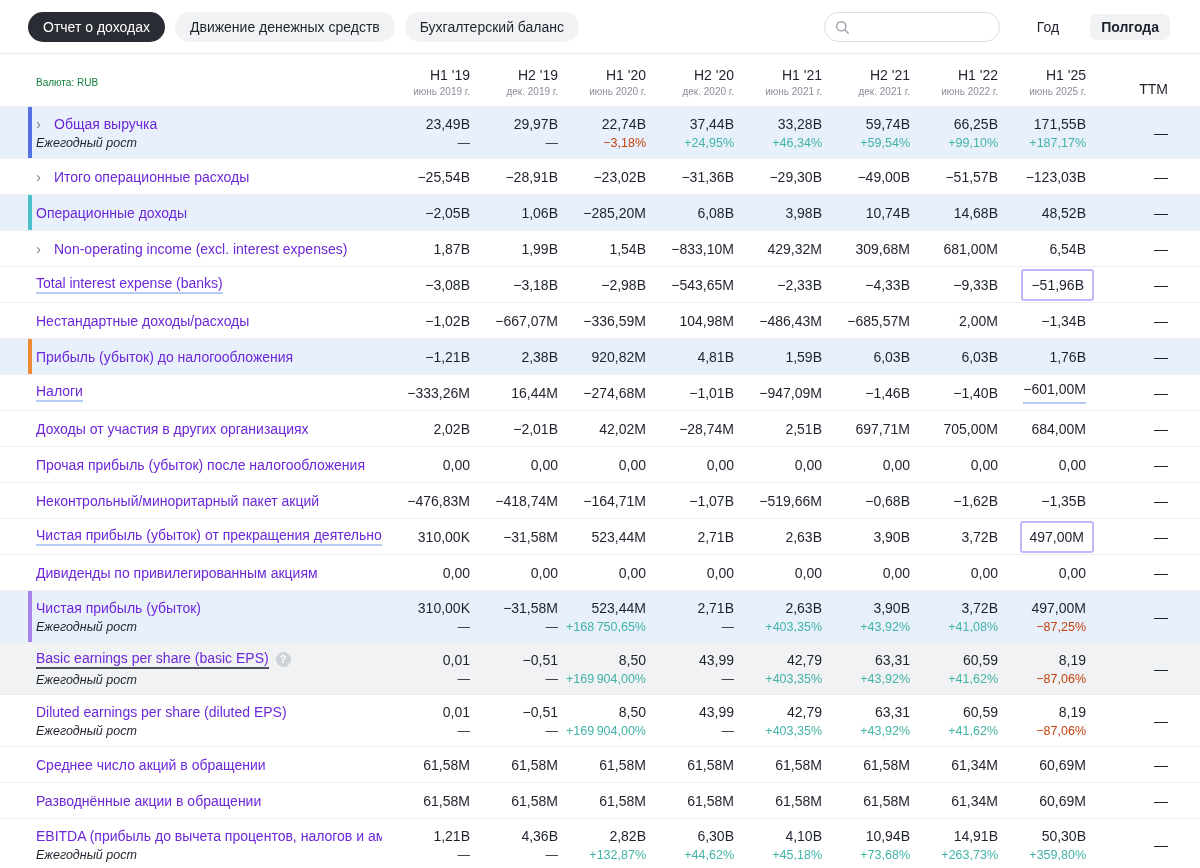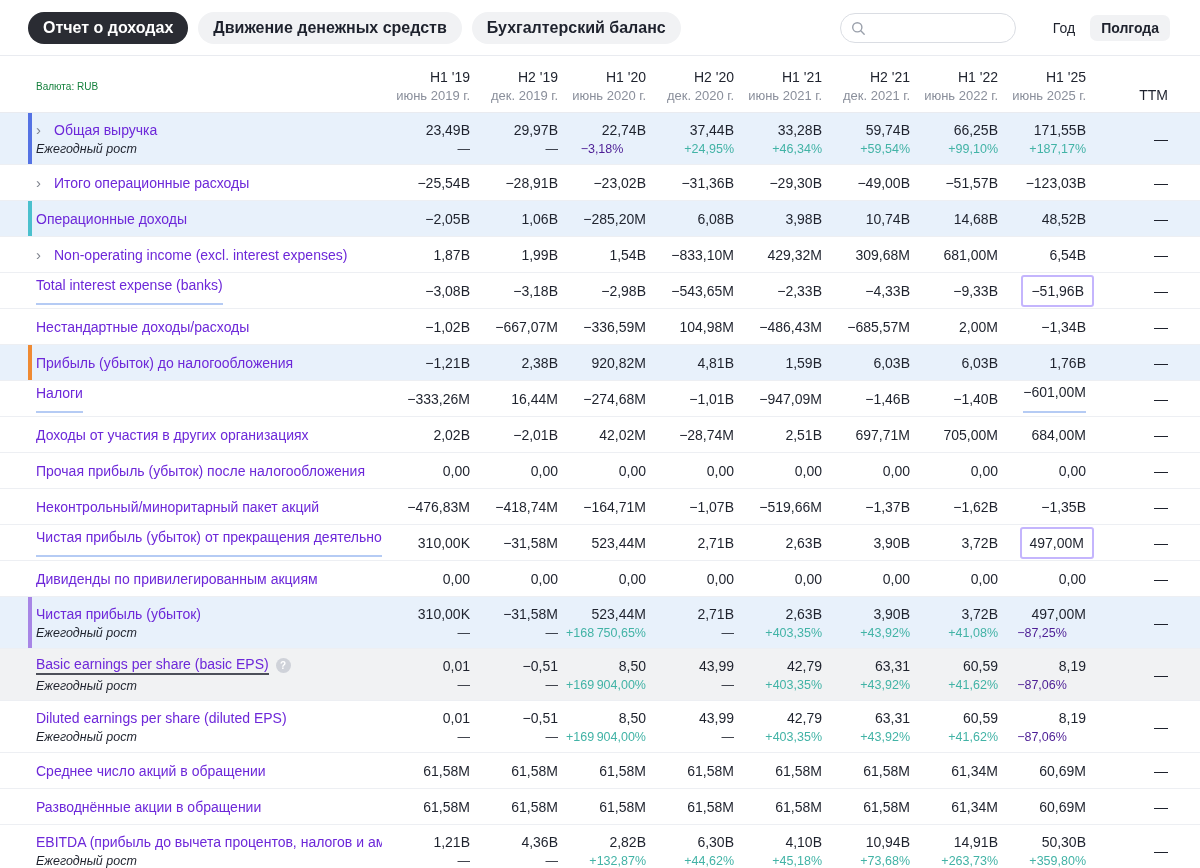--- a/index.html
+++ b/index.html
@@ -1,61 +1,61 @@
 <!DOCTYPE html>
 <html><head>
 <meta charset="utf-8">
 <style>
   * { box-sizing: border-box; margin: 0; padding: 0; }
   html, body { width: 1200px; height: 868px; overflow: hidden; background: #fff; }
   body { font-family: "Liberation Sans", "DejaVu Sans", sans-serif; color: #1e222d; font-size: 14px; }
 
   
   .topbar { display: flex; align-items: center; padding: 12px 30px 11px 28px; gap: 10px; }
-  .tab { border-radius: 17px; padding: 7px 15px; background: #f1f2f4; font-size: 16px; cursor: pointer; white-space: nowrap; font-weight: bold; }
+  .tab { border-radius: 17px; padding: 7px 15px; background: #f1f2f4; font-size: 14px; cursor: pointer; white-space: nowrap; }
   .tab.active { background: #2a2c33; color: #fff; }
   .tb-spacer { flex: 1; }
   .search { width: 176px; height: 30px; border: 1px solid #dadde3; border-radius: 15px; display: flex; align-items: center; padding: 0 10px; gap: 6px; background: #fff; }
   .search input { border: none; outline: none; width: 130px; font-size: 13px; font-family: inherit; background: transparent; }
-  .period { display: flex; align-items: flex-end; gap: 4px; margin-left: 16px; }
+  .period { display: flex; align-items: flex-end; gap: 20px; margin-left: 16px; }
   .p-opt { padding: 5px 11px; font-size: 14px; cursor: pointer; border-radius: 7px; }
   .p-opt.active { background: #f1f2f4; font-weight: 700; }
 
   
   .table { border-top: 1px solid #e9ebf0; }
   .grid { display: grid; grid-template-columns: 354px repeat(8, 88px) 82px; padding-left: 28px; padding-right: 32px; }
   .hdr { padding-top: 13px; padding-bottom: 9px; border-bottom: 1px solid #e9ebf0; align-items: end; }
   .currency { font-size: 10px; color: #15803d; align-self: center; padding-left: 8px; }
   .hcell { text-align: right; }
   .h-period { font-size: 14px; color: #1e222d; }
-  .h-date { font-size: 13px; color: #8a8f9b; margin-top: 3px; white-space: nowrap; }
+  .h-date { font-size: 10px; color: #8a8f9b; margin-top: 3px; white-space: nowrap; }
 
   .row { position: relative; align-items: center; border-bottom: 1px solid #edeff3; }
   .row.single { height: 36px; }
   .row.double { height: 52px; }
   .row.hl { background: #e8f1fb; }
   .row.gray { background: #f1f2f3; }
   .accent { position: absolute; left: 28px; top: 0; bottom: 0; width: 4px; }
 
   .lcell { padding-left: 8px; display: flex; flex-direction: column; justify-content: center; overflow: hidden; white-space: nowrap; }
   .lline { display: flex; align-items: center; }
   .chev { color: #7e828c; font-size: 15px; width: 12px; margin-right: 6px; line-height: 1; flex: 0 0 auto; }
   .ltext { font-size: 14px; color: #6d28d9; }
-  .u-blue { border-bottom: 2px solid #b5cbf4; padding-bottom: 10px; }
+  .u-blue { border-bottom: 2px solid #b5cbf4; padding-bottom: 1px; }
   .u-dark { border-bottom: 2px solid #4c4f59; padding-bottom: 1px; }
   .help { width: 15px; height: 15px; border-radius: 50%; background: #cfd2d9; color: #fff; font-size: 10px; font-weight: 700; display: inline-flex; align-items: center; justify-content: center; margin-left: 7px; flex: 0 0 auto; }
   .sub { font-size: 12.5px; font-style: italic; color: #1e222d; margin-top: 4px; }
 
   .vcell { text-align: right; }
   .val { font-size: 14px; color: #1e222d; white-space: nowrap; }
   .boxed { display: inline-block; border: 2px solid #c4b5fd; border-radius: 3px; padding: 6px 8px; margin: -6px -8px; }
-  .v-under { display: inline-block; border-bottom: 2px solid #b5cbf4; padding-bottom: 11px; }
+  .v-under { display: inline-block; border-bottom: 2px solid #b5cbf4; padding-bottom: 5px; }
   .gr { font-size: 12.5px; margin-top: 4px; white-space: nowrap; }
   .g-pos { color: #42b3a6; }
-  .g-neg { color: #4c1d95; text-align: center; }
+  .g-neg { color: #c2410c; }
   .g-dash { color: #1e222d; }
 </style>
 </head>
 <body>
 
 <div class="topbar">
   <div class="tab active">Отчет о доходах</div>
   <div class="tab">Движение денежных средств</div>
   <div class="tab">Бухгалтерский баланс</div>
   <div class="tb-spacer"></div>
@@ -484,21 +484,21 @@
         <div class="vcell">
           <div class="val"><span>−164,71M</span></div>
         </div>
         <div class="vcell">
           <div class="val"><span>−1,07B</span></div>
         </div>
         <div class="vcell">
           <div class="val"><span>−519,66M</span></div>
         </div>
         <div class="vcell">
-          <div class="val"><span>−1,37B</span></div>
+          <div class="val"><span>−0,68B</span></div>
         </div>
         <div class="vcell">
           <div class="val"><span>−1,62B</span></div>
         </div>
         <div class="vcell">
           <div class="val"><span>−1,35B</span></div>
         </div>
         <div class="vcell">
           <div class="val"><span>—</span></div>
         </div>

